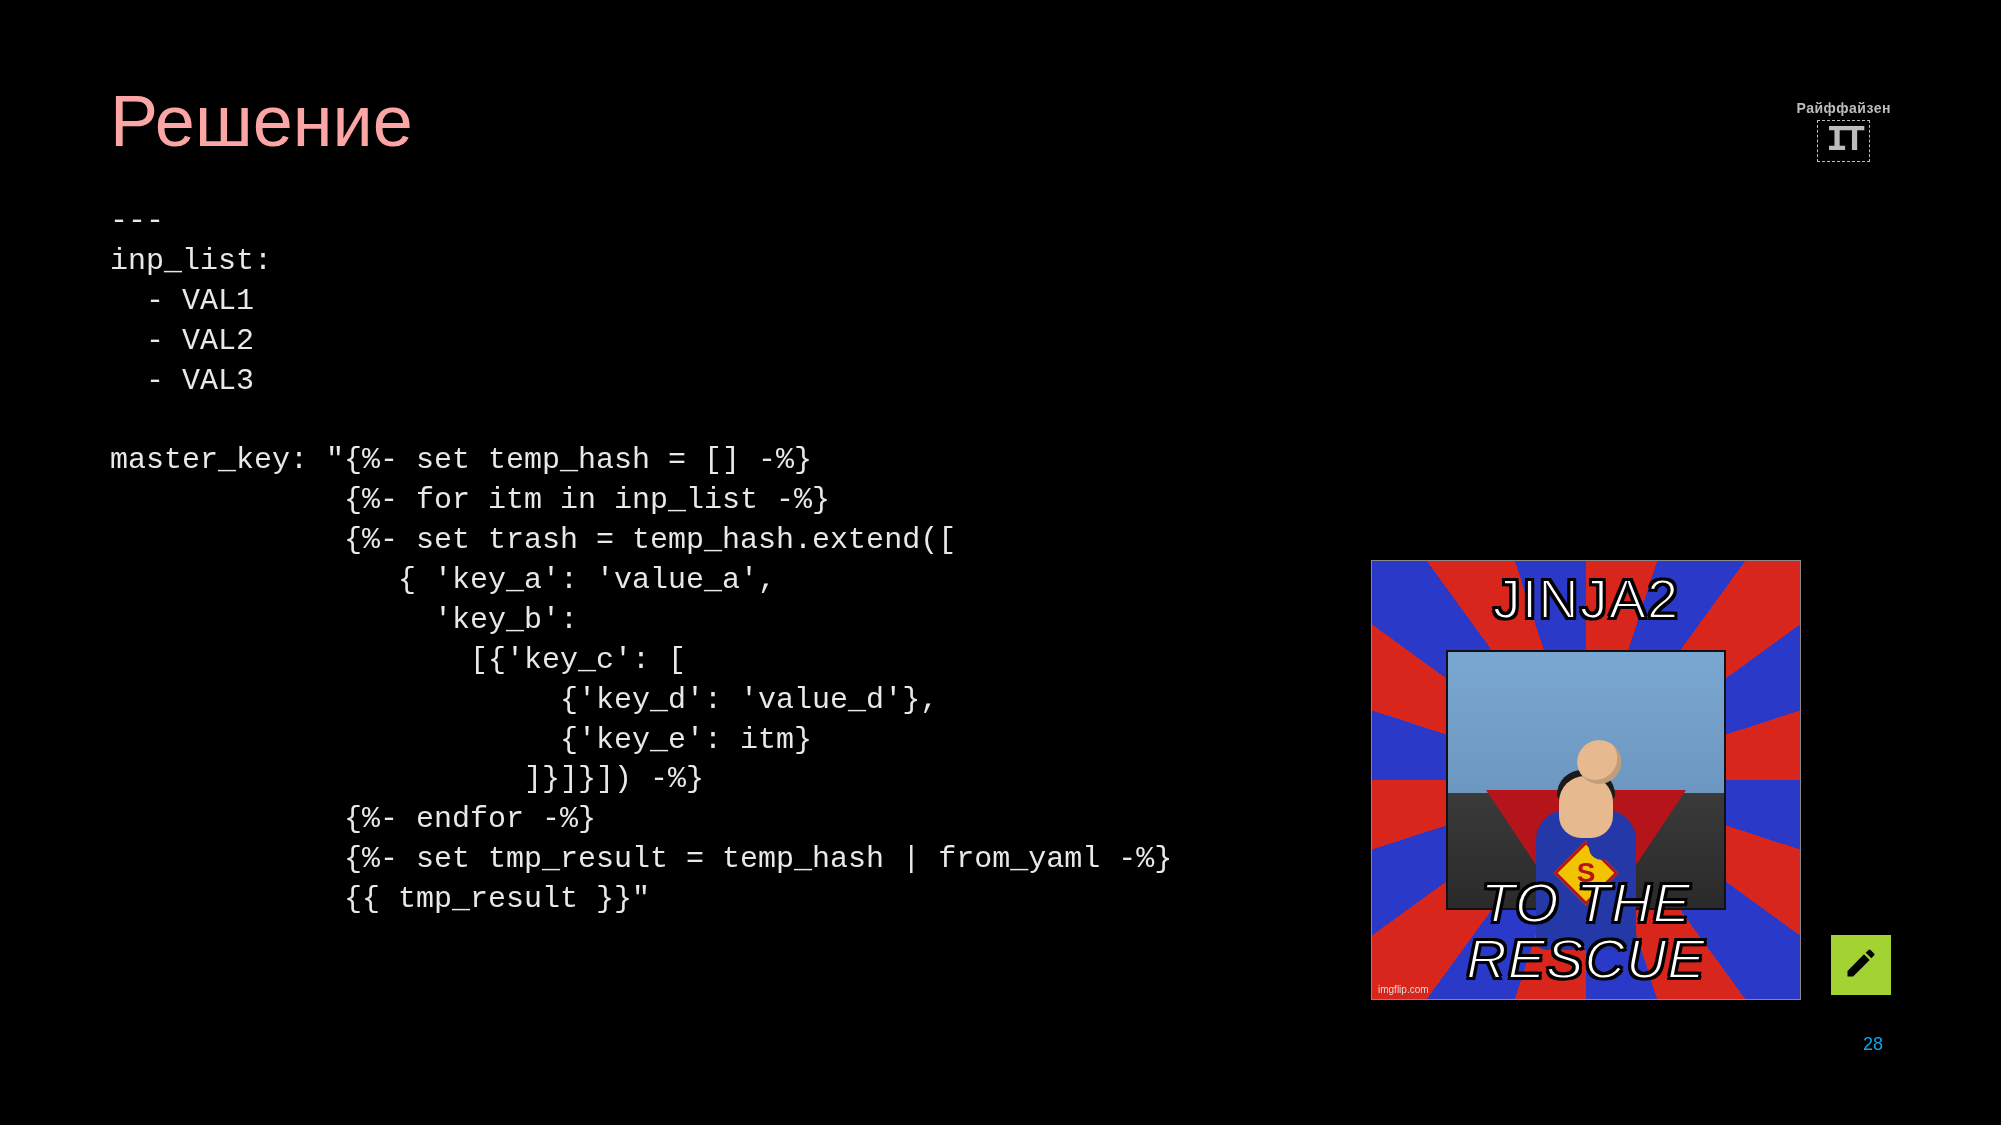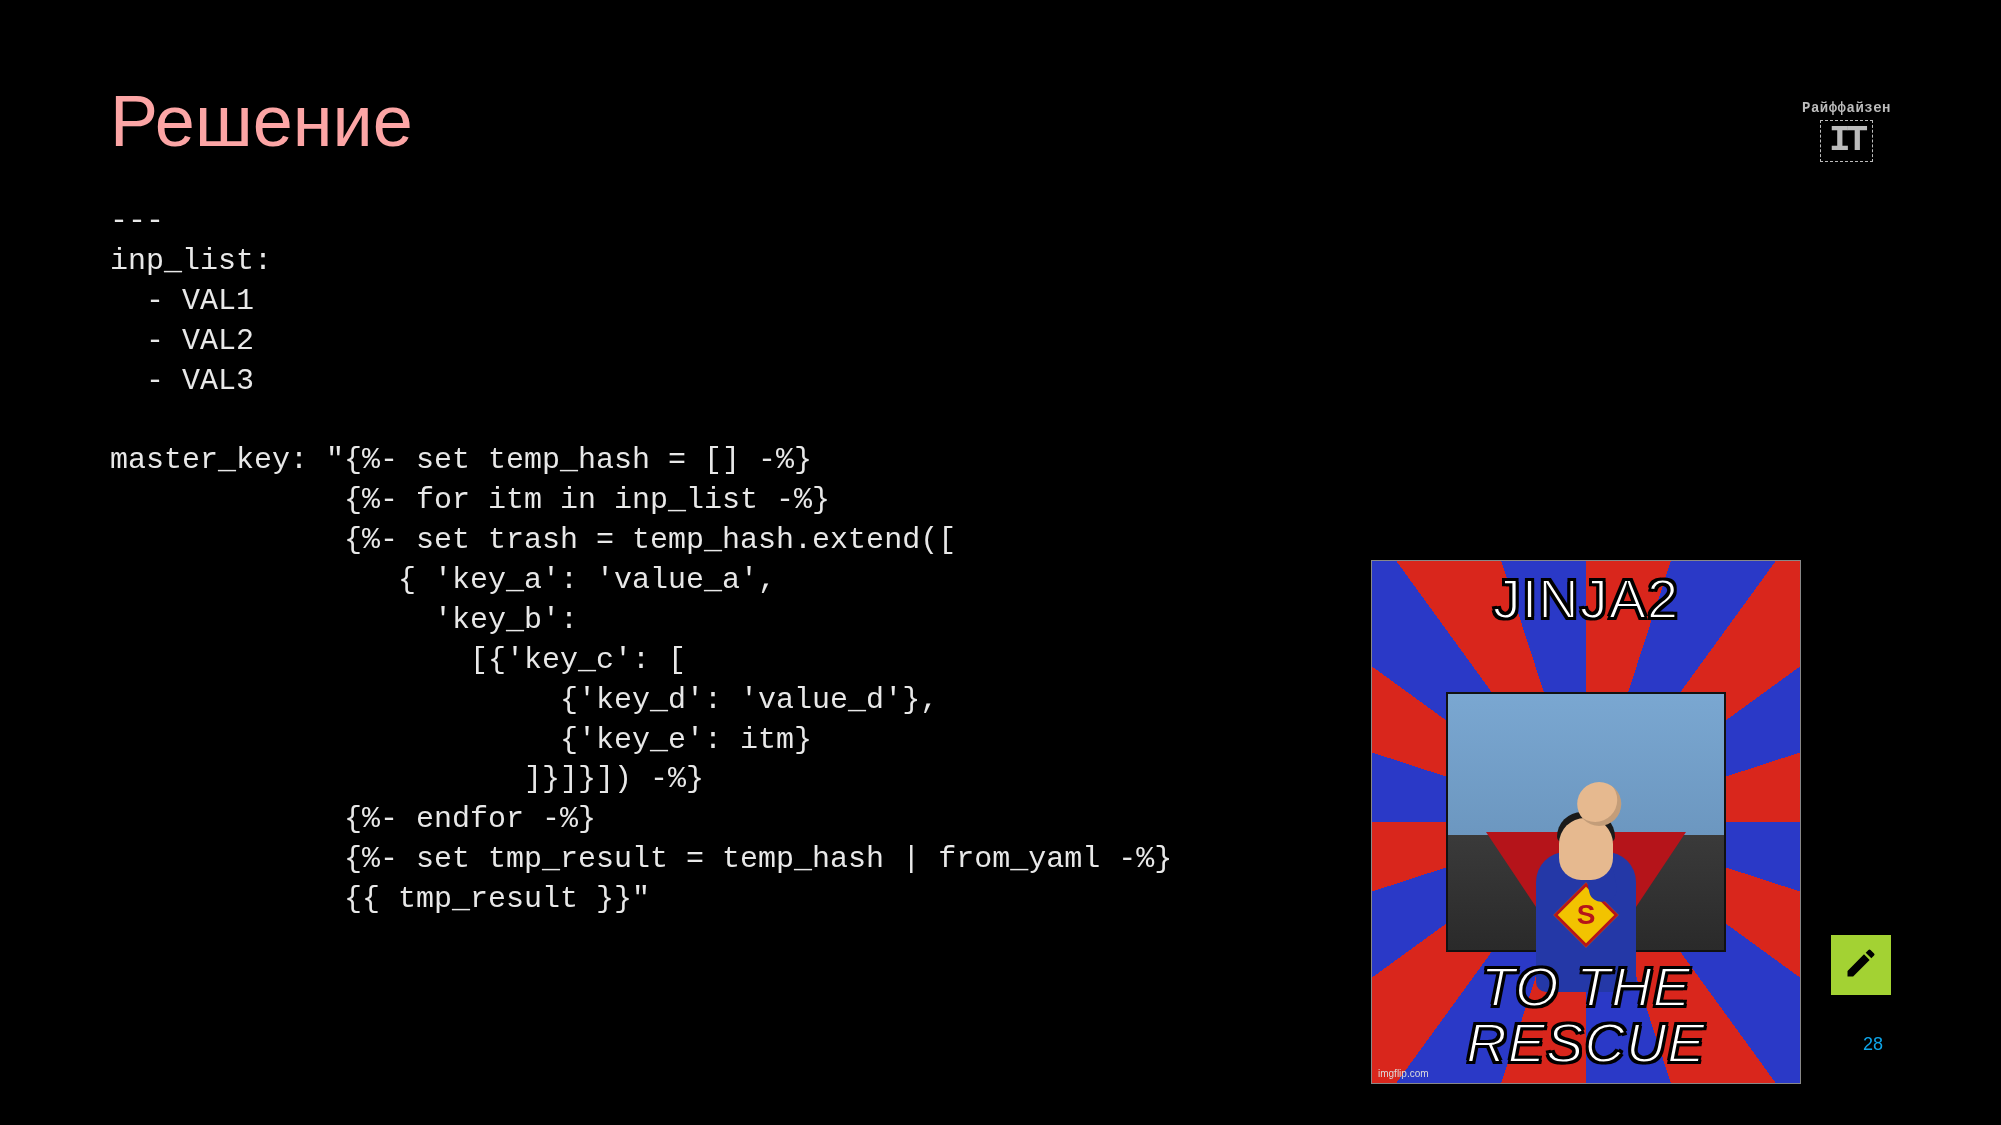--- a/index.html
+++ b/index.html
@@ -35,39 +35,38 @@
     position: absolute;
     top: 100px;
     right: 110px;
     text-align: center;
     color: #bcbcbc;
   }
   .logo-text {
     font-size: 14px;
     font-weight: bold;
     letter-spacing: 0.5px;
-    font-family: Liberation Mono, monospace;
   }
   .logo-it {
     font-family: "Courier New", monospace;
     font-size: 36px;
     font-weight: bold;
     letter-spacing: -4px;
     border: 1px dashed #bcbcbc;
     padding: 2px 8px;
     margin-top: 4px;
     display: inline-block;
     line-height: 1;
   }
   .meme {
     position: absolute;
     right: 200px;
     top: 560px;
     width: 430px;
-    height: 524px;
+    height: 440px;
     background: repeating-conic-gradient(from 0deg at 50% 50%,
       #d9261c 0deg 18deg,
       #2a39c7 18deg 36deg);
     border: 1px solid #888;
     overflow: hidden;
   }
   .meme-inner {
     position: absolute;
     left: 50%; top: 50%;
     transform: translate(-50%, -50%);

